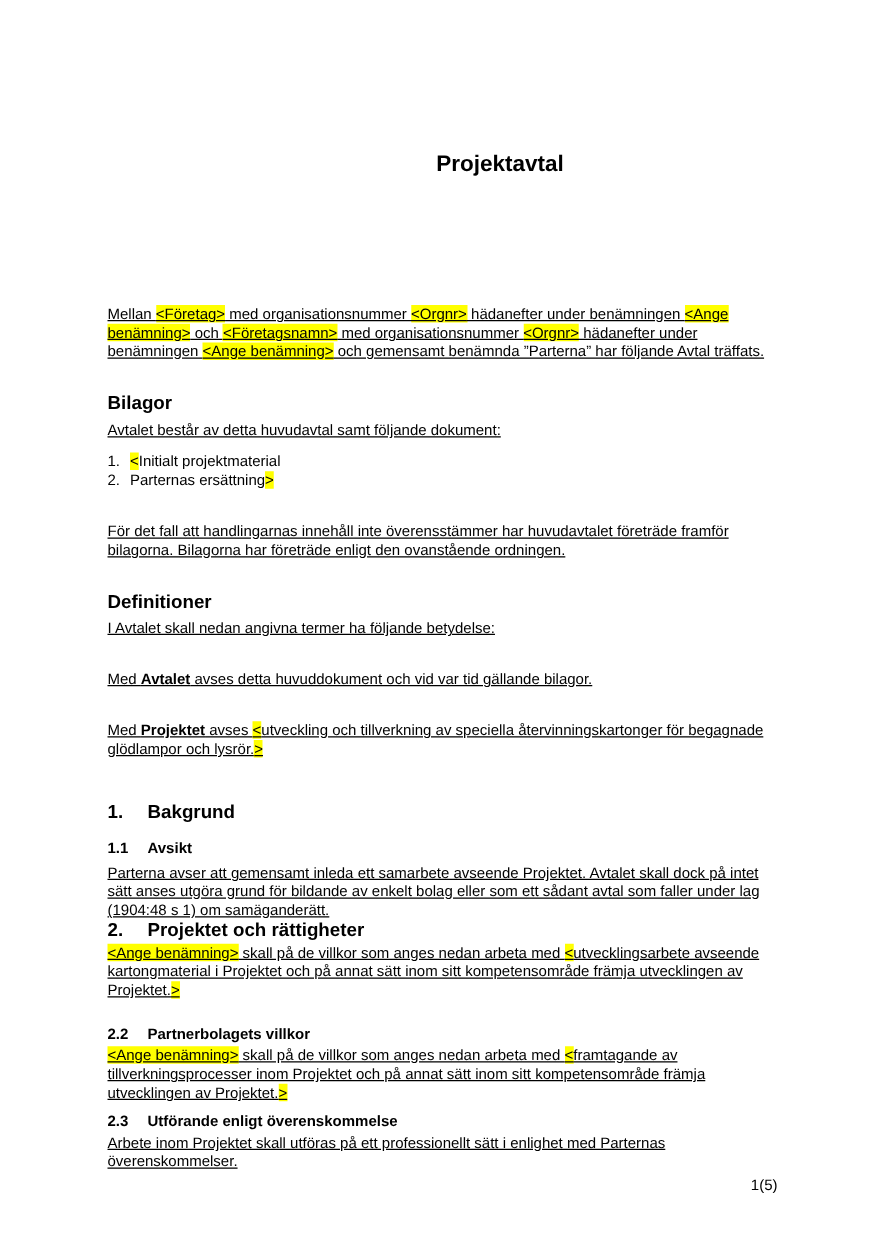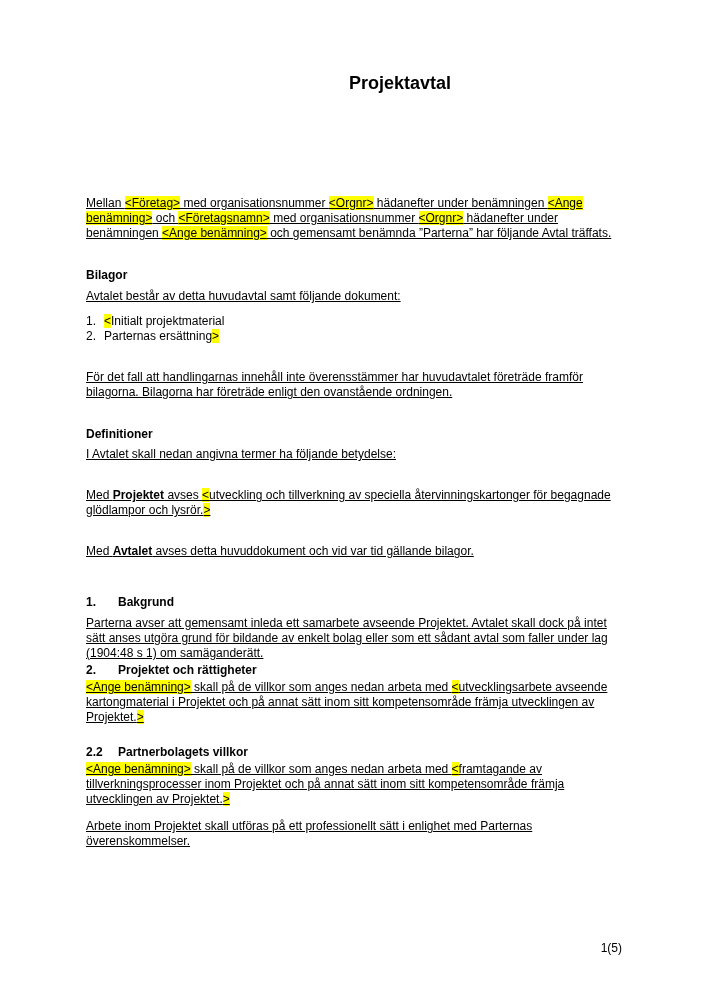--- a/index.html
+++ b/index.html
@@ -3,33 +3,33 @@
 <meta charset="utf-8">
 <style>
   :root { --hl:#ffff00; --text:#000000; --page-bg:#ffffff; }
   html,body { margin:0; padding:0; background:#fff; }
   .page {
     position:relative; width:707px; height:1000px; overflow:hidden;
     background:var(--page-bg); color:var(--text);
     font-family:"Liberation Sans","DejaVu Sans",sans-serif;
     font-size:12px; line-height:15px;
   }
-  .content { position:absolute; left:86px; top:0; width:536px; padding-top:72px; }
+  .content { position:absolute; left:86px; top:0; width:536px; padding-top:120px; }
   .doc-title { font-size:18px; line-height:22px; font-weight:bold; text-align:center; margin:0 0 0 92px; }
   p { margin:0;text-decoration:underline; }
   h1,h2,h3 { margin:0; font-weight:bold; }
-  h1,h2 { font-size:12px; line-height:18px; }
+  h1,h2 { font-size:15px; line-height:18px; }
   h3 { font-size:12px; line-height:15px; }
   .hnum { display:inline-block; width:32px; }
   .li { display:flex; }
   .li .num { width:18px; flex:none; }
   .hl { background:var(--hl); }
   .b { font-weight:bold; }
   .footer { position:absolute; left:86px; top:941px; width:536px; text-align:right; }
-  .mt1{margin-top:1px}.mt2{margin-top:2px}.mt3{margin-top:12px}.mt4{margin-top:4px}
+  .mt1{margin-top:1px}.mt2{margin-top:2px}.mt3{margin-top:2px}.mt4{margin-top:4px}
   .mt5{margin-top:5px}.mt8{margin-top:8px}.mt10{margin-top:10px}.mt11{margin-top:20px}
   .mt12{margin-top:12px}.mt13{margin-top:26px}.mt25{margin-top:25px}.mt26{margin-top:34px}
   .mt29{}.mt102{margin-top:102px}
 </style>
 </head>
 <body>
 
 <div class="page">
   <div class="content">
 
@@ -48,32 +48,34 @@
       <div class="li">
         <span class="num">2.</span>
         <span><span>Parternas ersättning</span><span class="hl">&gt;</span></span>
       </div>
     </div>
 
     <p class="mt13">För det fall att handlingarnas innehåll inte överensstämmer har huvudavtalet företräde framför bilagorna. Bilagorna har företräde enligt den ovanstående ordningen.</p>
 
     <h2 class="mt25">Definitioner</h2>
     <p class="mt4">I Avtalet skall nedan angivna termer ha följande betydelse:</p>
+    <p class="mt13"><span>Med </span><span class="b">Avtalet</span><span> avses detta huvuddokument och vid var tid gällande bilagor.</span></p>
     <p class="mt13"><span>Med </span><span class="b">Projektet</span><span> avses </span><span class="hl">&lt;</span><span>utveckling och tillverkning av speciella återvinningskartonger för begagnade glödlampor och lysrör.</span><span class="hl">&gt;</span></p>
-    <p class="mt13"><span>Med </span><span class="b">Avtalet</span><span> avses detta huvuddokument och vid var tid gällande bilagor.</span></p>
 
     <h1 class="mt26"><span class="hnum">1.</span><span>Bakgrund</span></h1>
 
+    <h3 class="mt12"><span class="hnum">1.1</span><span>Avsikt</span></h3>
     <p class="mt5">Parterna avser att gemensamt inleda ett samarbete avseende Projektet. Avtalet skall dock på intet sätt anses utgöra grund för bildande av enkelt bolag eller som ett sådant avtal som faller under lag (1904:48 s 1) om samäganderätt.</p>
 
     <h1 class="mt29"><span class="hnum">2.</span><span>Projektet och rättigheter</span></h1>
 
     <p class="mt1"><span class="hl">&lt;Ange benämning&gt;</span><span> skall på de villkor som anges nedan arbeta med </span><span class="hl">&lt;</span><span>utvecklingsarbete avseende kartongmaterial i Projektet och på annat sätt inom sitt kompetensområde främja utvecklingen av Projektet.</span><span class="hl">&gt;</span></p>
 
     <h3 class="mt11"><span class="hnum">2.2</span><span>Partnerbolagets villkor</span></h3>
     <p class="mt2"><span class="hl">&lt;Ange benämning&gt;</span><span> skall på de villkor som anges nedan arbeta med </span><span class="hl">&lt;</span><span>framtagande av tillverkningsprocesser inom Projektet och på annat sätt inom sitt kompetensområde främja utvecklingen av Projektet.</span><span class="hl">&gt;</span></p>
 
+    <h3 class="mt8"><span class="hnum">2.3</span><span>Utförande enligt överenskommelse</span></h3>
     <p class="mt3">Arbete inom Projektet skall utföras på ett professionellt sätt i enlighet med Parternas överenskommelser.</p>
 
   </div>
 
   <div class="footer">1(5)</div>
 </div>
 
 </body></html>

